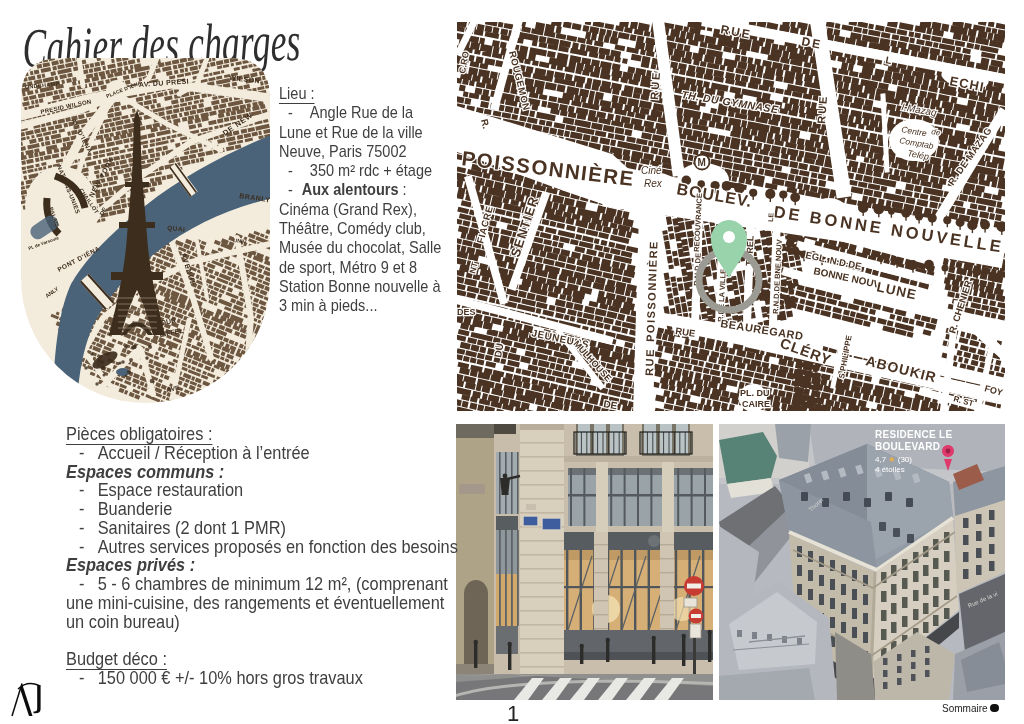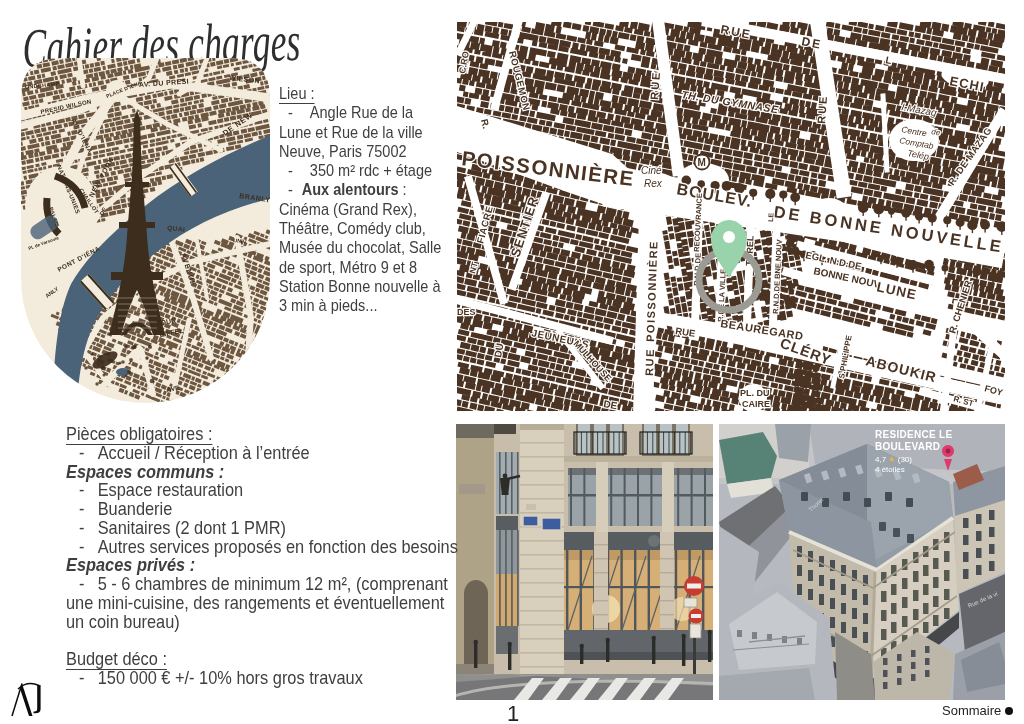--- a/index.html
+++ b/index.html
@@ -691,12 +691,12 @@
 <br>
 <span class="u">Budget déco :</span><br>
 <span class="dash">-</span>150 000 € +/- 10% hors gros travaux</div>
 <svg width="31" height="36" viewBox="0 0 31 36" style="position:absolute;left:11px;top:681px">
 <path d="M1,35 L11,2.5" stroke="#0c0c0c" stroke-width="1.5" fill="none"></path>
 <path d="M11,2.5 L21.5,35 L18,35 L9.3,8.5 Z" fill="#0c0c0c"></path>
 <path d="M7,8 Q16.5,-1 28,4.5" stroke="#0c0c0c" stroke-width="1.4" fill="none"></path>
 <path d="M26.2,4 L29.6,4 L29.6,28 Q29.6,33 22.5,32.2 L22.5,30.4 Q26.3,31 26.2,27.5 Z" fill="#0c0c0c"></path>
 </svg>
 <div style="position:absolute;left:507px;top:701px;font-size:22px;color:#222;">1</div>
-<div style="position:absolute;left:942px;top:703px;font-size:13px;color:#222;">Sommaire&nbsp;<span style="display:inline-block;width:8.5px;height:8.5px;border-radius:50%;background:#111;"></span></div>
+<div style="position:absolute;left:942px;top:703px;font-size:10px;color:#222;">Sommaire&nbsp;<span style="display:inline-block;width:8.5px;height:8.5px;border-radius:50%;background:#111;"></span></div>
 </body></html>

